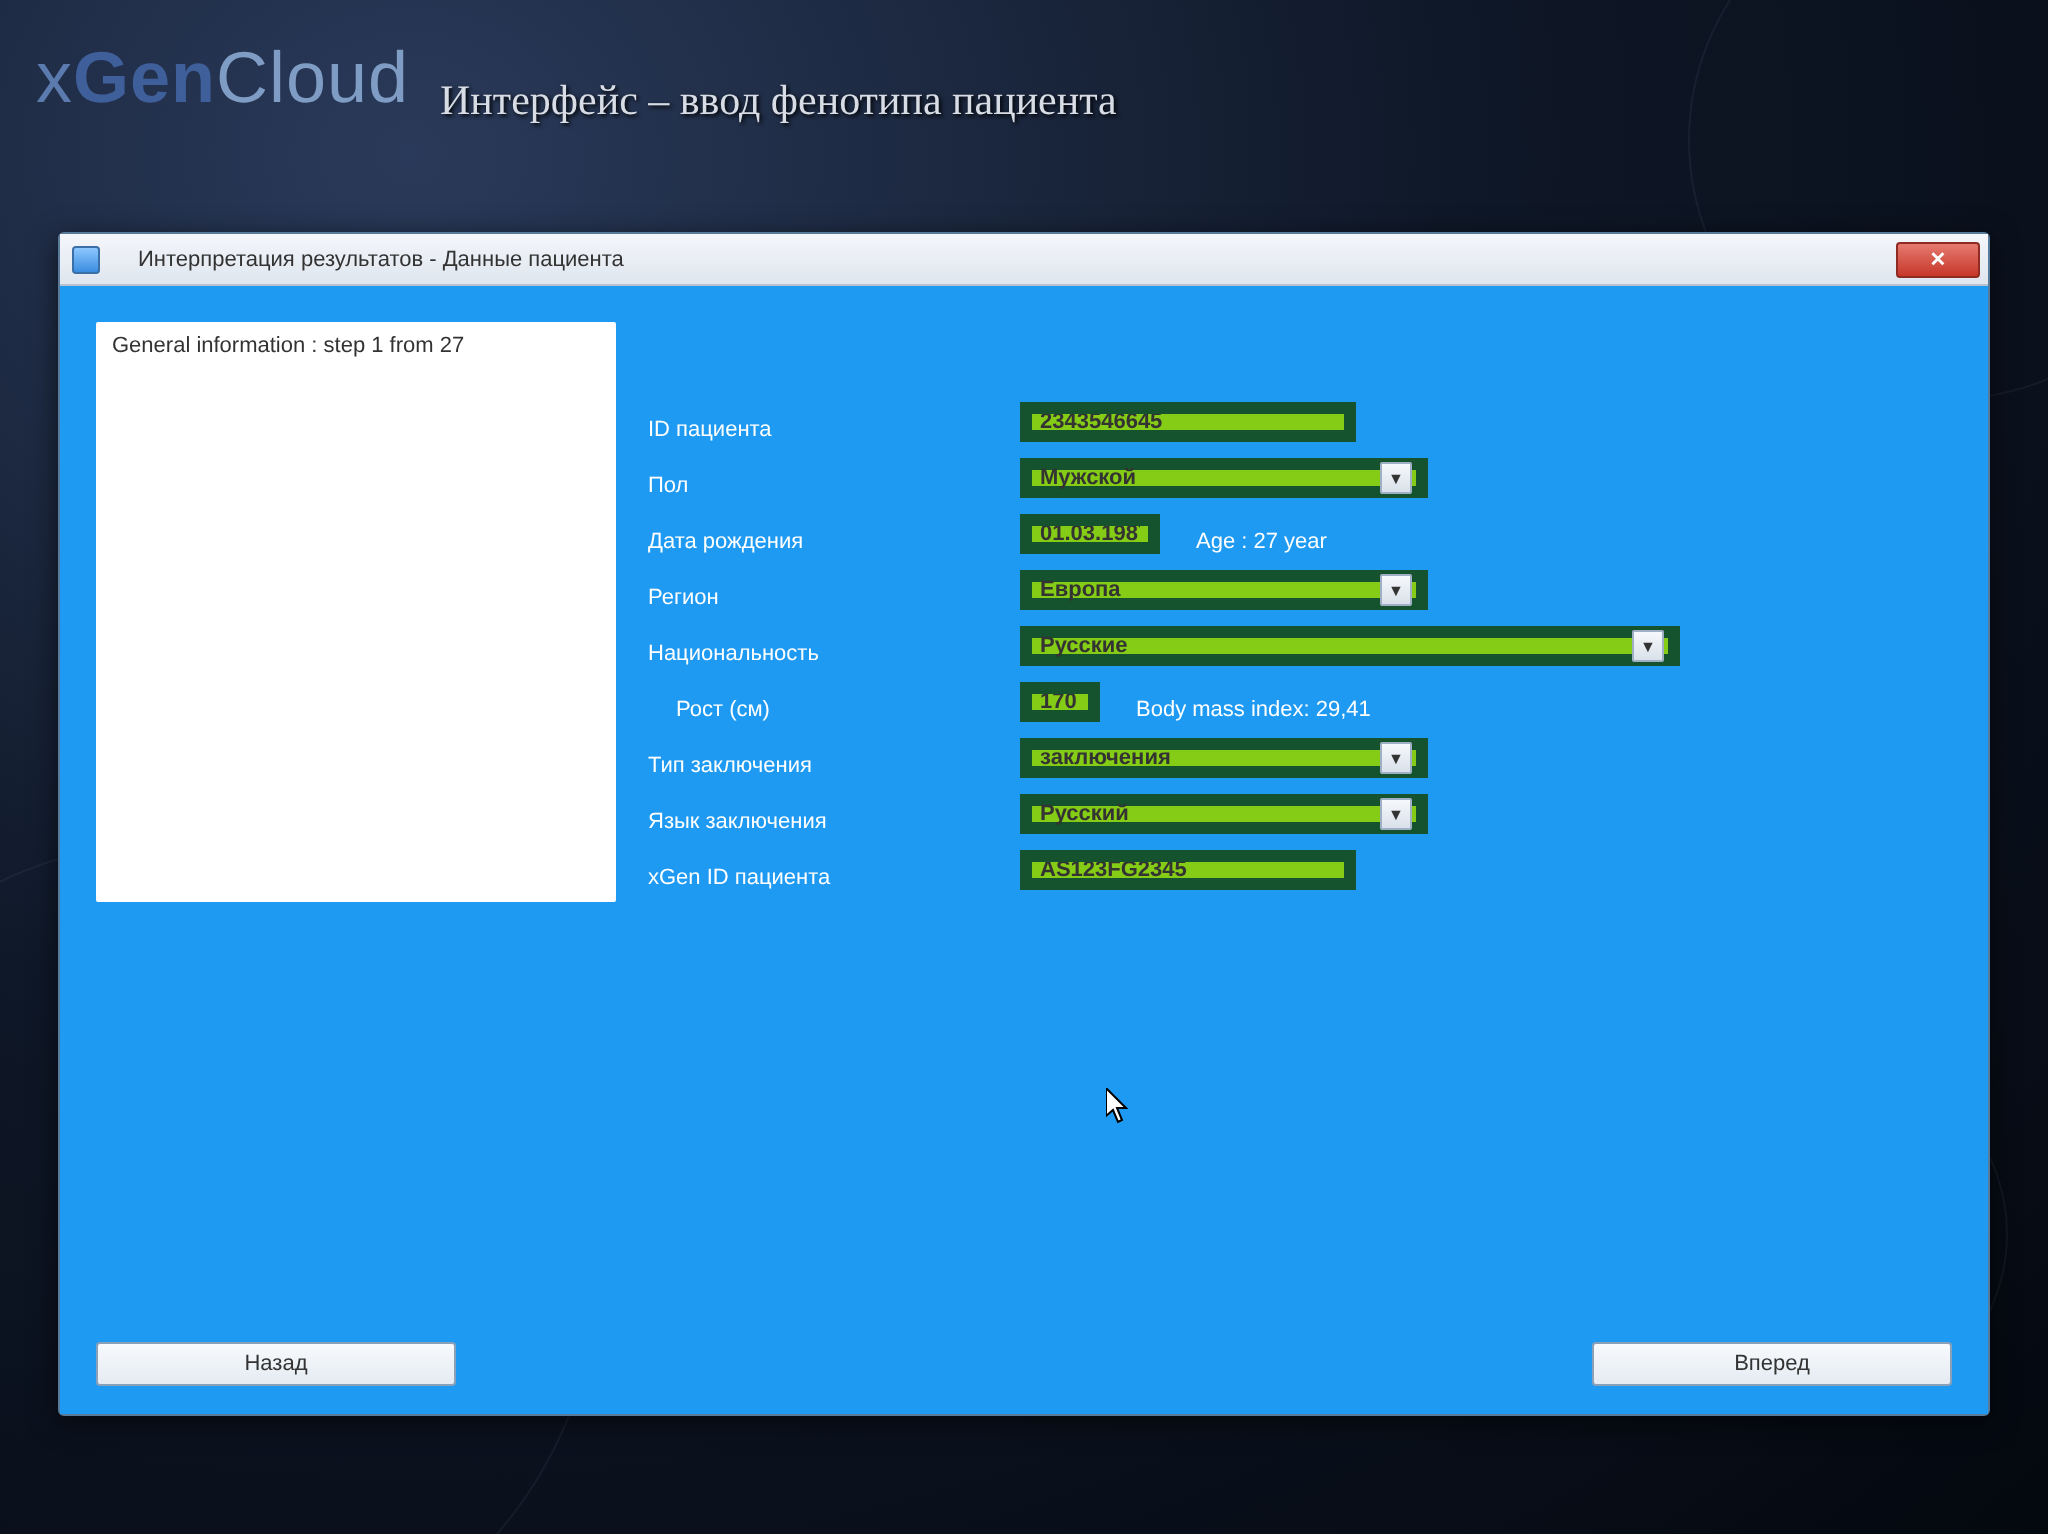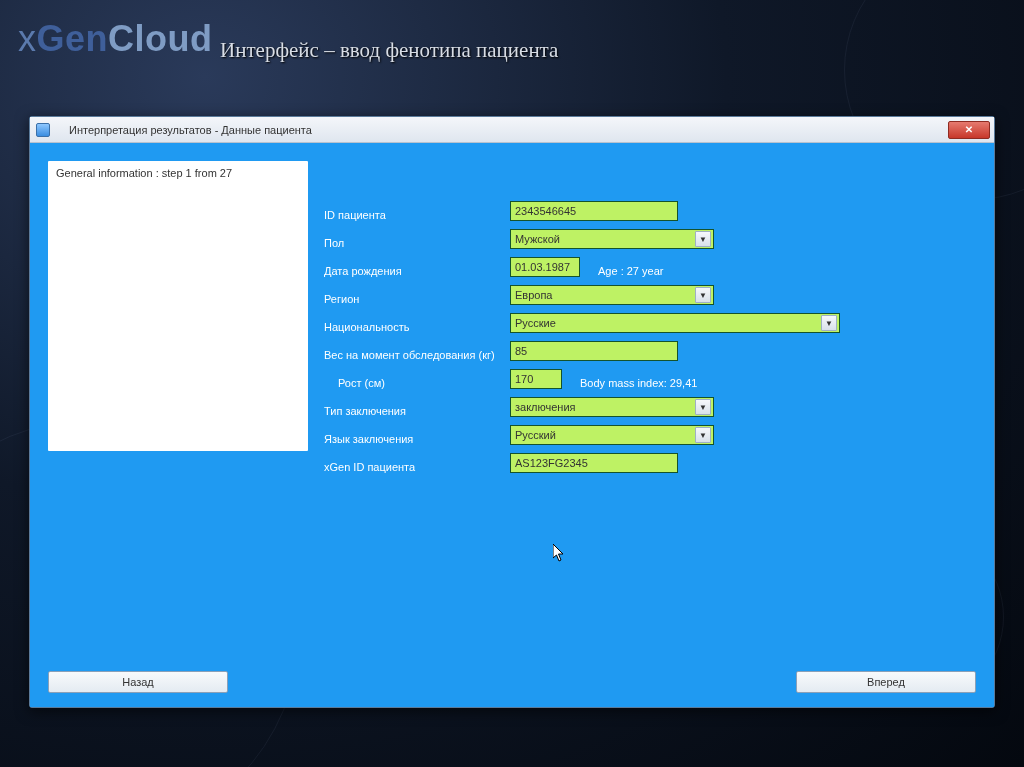--- a/index.html
+++ b/index.html
@@ -16,21 +16,21 @@
   .bg2{width:260px;height:260px;right:-80px;top:-60px;}
   .bg3{width:180px;height:180px;right:20px;bottom:60px;}
 
   .logo {
     position: absolute; top: 18px; left: 18px;
     font-size: 36px; font-weight: 600; letter-spacing: .5px;
     font-family: "Segoe UI", sans-serif;
   }
   .logo .x { color:#5b7aad; font-weight:400; }
   .logo .gen { color:#3f5f9a; font-weight:700; }
-  .logo .cloud { color:#7f9cc4; font-weight:700;text-align:center; }
+  .logo .cloud { color:#7f9cc4; font-weight:400;text-align:center; }
 
   .slide-title {
     position:absolute; top:38px; left:220px; right:20px;
     font-size:21px; color:#d8dde5; font-weight:400;
     text-shadow:1px 1px 2px #000;
     font-family:"Times New Roman", serif;
   }
 
   .window {
     position:absolute;
@@ -78,27 +78,28 @@
     background:#fff; color:#333;
     border-radius:1px;
     padding:6px 8px;
     font-size:11px;
   }
   .form-area{ flex:1; padding-top:34px; }
   .frow{ display:flex; align-items:flex-end; height:26px; margin-bottom:2px; }
   .flabel{ width:186px; color:#fff; font-size:11px; }
   .flabel.indent{ padding-left:14px; }
   .finput, .fselect{
-    height:20px; background:#bef264; color:#333;
-    border:1px solid #14532d; font-size:11px;
+    height:20px; background:#84cc16; color:#333;
+    border:6px solid #14532d; font-size:11px;
     padding:1px 4px;
+    font-weight:bold;
   }
   .finput{ width:168px; }
   .finput.small{ width:70px; }
-  .finput.tiny{ width:52px; }
+  .finput.tiny{ width:40px; }
   .finput.wide{ width:168px; }
   .fselect{
     width:204px;
     display:flex;align-items:center;justify-content:space-between;
     padding-right:2px;
   }
   .fselect.wide{ width:330px; }
   .fselect .sel-btn{
     width:16px;height:16px;
     background:linear-gradient(#f6f8fb,#d9e1ea);
@@ -184,24 +185,20 @@
         </div>
 
         <div class="frow">
           <div class="flabel">Национальность</div>
           <div class="fselect wide">
             <span>Русские</span>
             <span class="sel-btn">▼</span>
           </div>
         </div>
 
-        <div class="frow">
-          <div class="flabel">Вес на момент обследования (кг)</div>
-          <input class="finput wide" value="85" style="">
-        </div>
 
         <div class="frow">
           <div class="flabel indent">Рост (см)</div>
           <input class="finput tiny" value="170" style="">
           <div class="aux">Body mass index: 29,41</div>
         </div>
 
         <div class="frow">
           <div class="flabel">Тип заключения</div>
           <div class="fselect">

